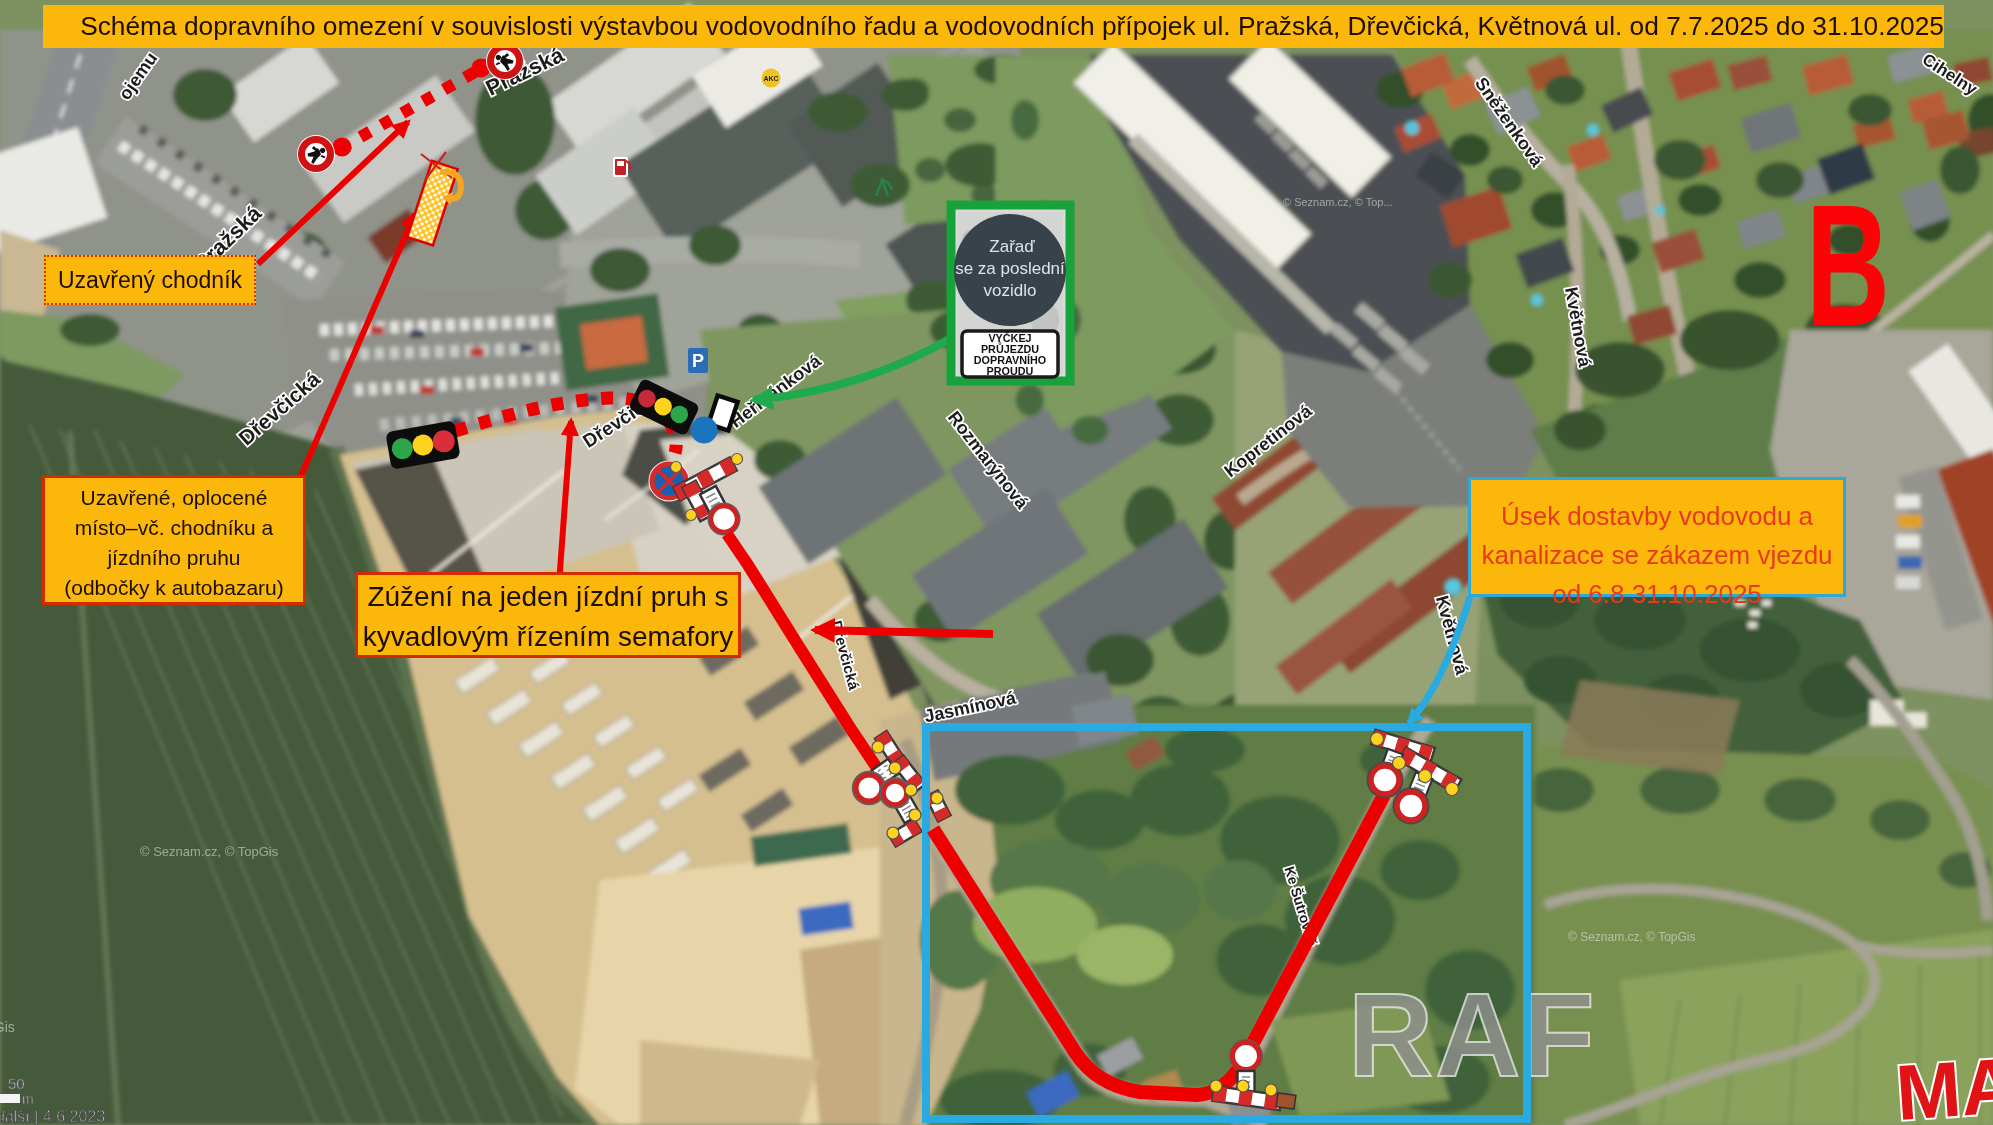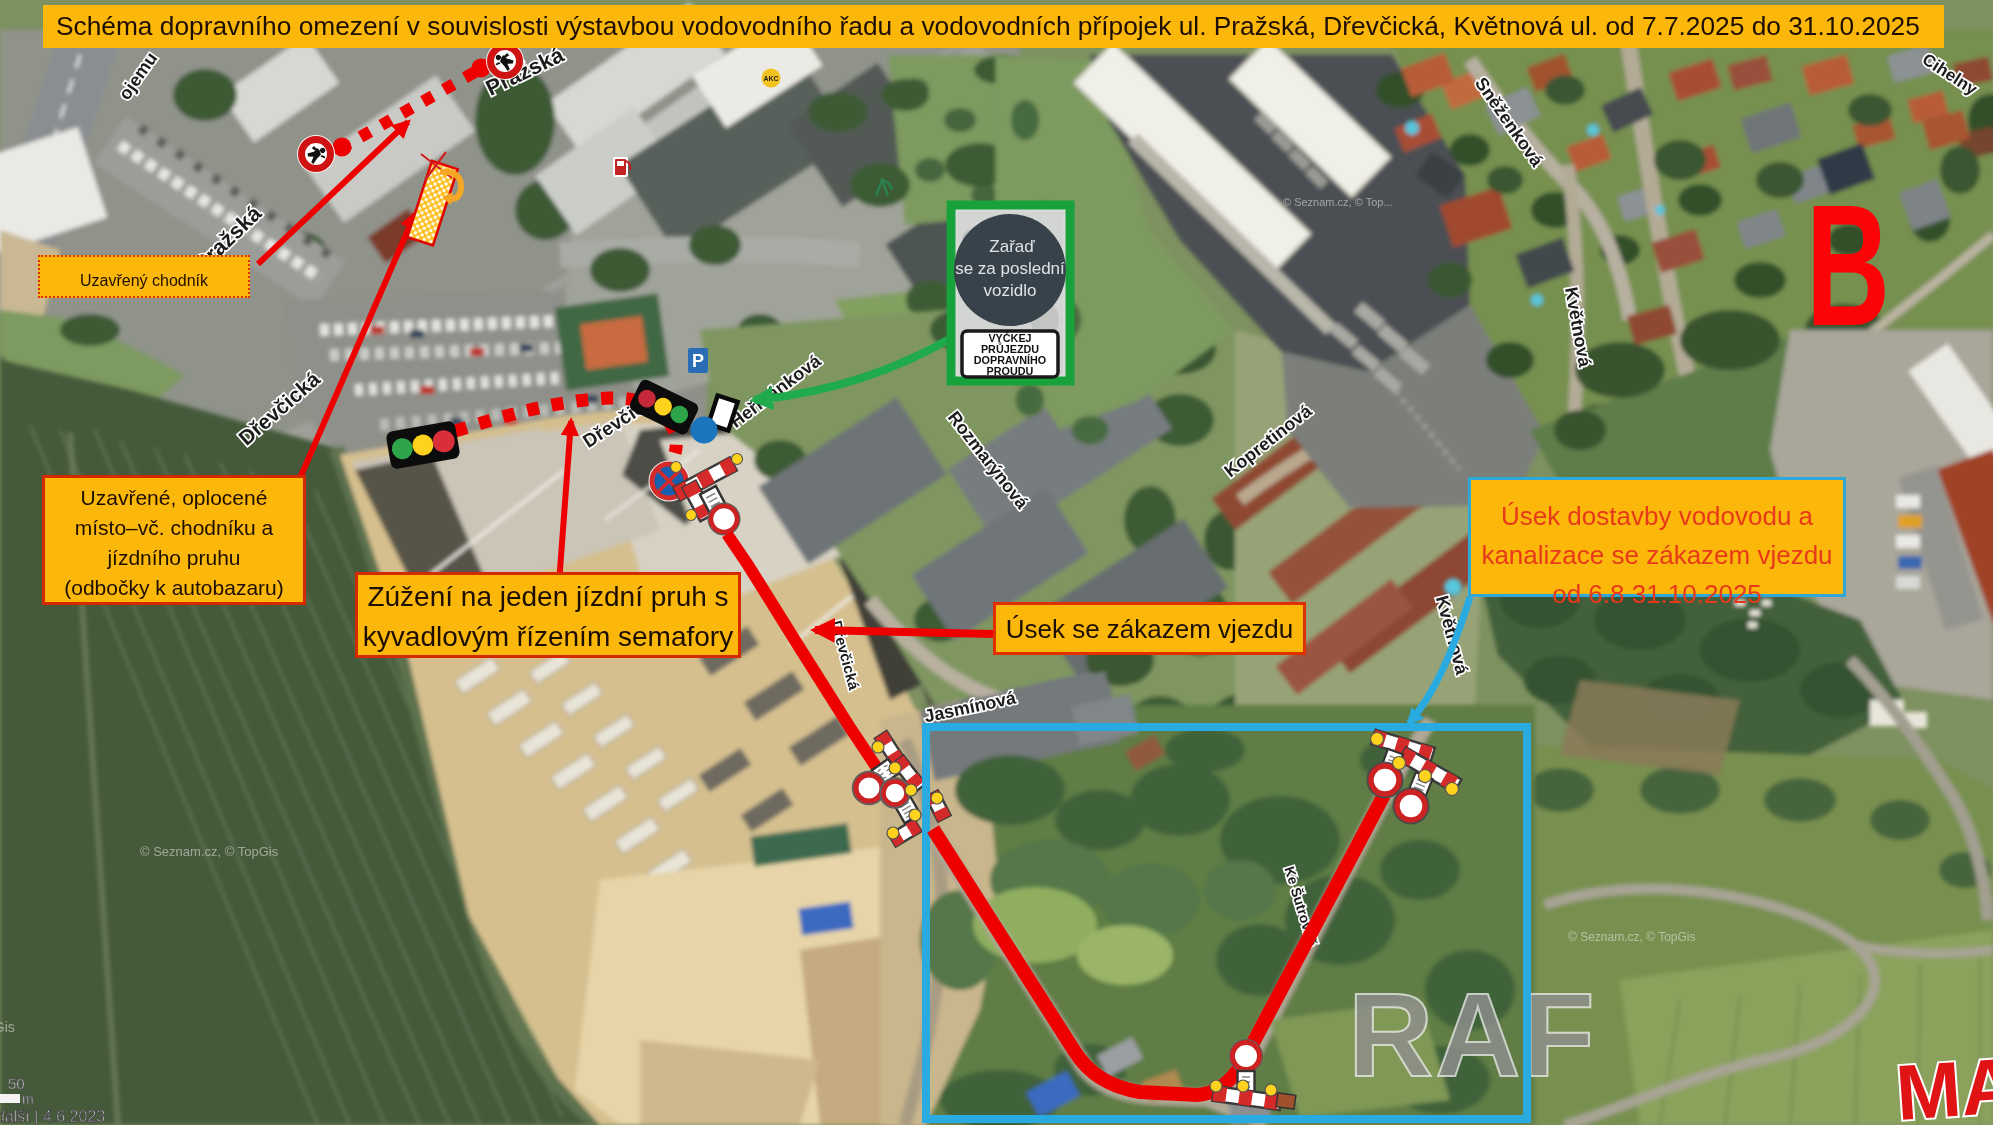--- a/index.html
+++ b/index.html
@@ -787,24 +787,23 @@
 <rect x="962" y="331" width="96" height="46" rx="5" fill="#fff" stroke="#1a1a1a" stroke-width="3.5"></rect>
 <g font-family="Liberation Sans, sans-serif" fill="#111" font-weight="bold" text-anchor="middle">
 <text x="1010" y="342" font-size="10.8">VYČKEJ</text>
 <text x="1010" y="353" font-size="10.8">PRŮJEZDU</text>
 <text x="1010" y="364" font-size="10.8">DOPRAVNÍHO</text>
 <text x="1010" y="375" font-size="10.8">PROUDU</text>
 </g>
 </g>
 </svg>
 
-<div class="box" style="left:43px;top:5px;width:1901px;height:43px;font-size:26.3px;line-height:43px;text-align:left;padding-left:13px;">Schéma dopravního omezení v souvislosti výstavbou vodovodního řadu a vodovodních přípojek ul. Pražská, Dřevčická, Květnová ul. od 7.7.2025 do 31.10.2025</div>
-
-<div class="box" style="left:38px;top:255px;width:212px;height:43px;font-size:16px;line-height:47px;border:2px dotted #e03000;">Uzavřený chodník</div>
+<div class="box" style="left:43px;top:5px;width:1901px;height:43px;font-size:26.3px;line-height:43px;text-align:right;padding-left:13px;">Schéma dopravního omezení v souvislosti výstavbou vodovodního řadu a vodovodních přípojek ul. Pražská, Dřevčická, Květnová ul. od 7.7.2025 do 31.10.2025</div>
+
+<div class="box" style="left:44px;top:255px;width:212px;height:50px;font-size:23px;line-height:47px;border:2px dotted #e03000;">Uzavřený chodník</div>
 
 <div class="box" style="left:42px;top:475px;width:264px;height:130px;font-size:21px;line-height:30px;border:3px solid #d42a00;padding-top:5px;">Uzavřené, oplocené<br>místo–vč. chodníku a<br>jízdního pruhu<br>(odbočky k autobazaru)</div>
 
 <div class="box" style="left:355px;top:572px;width:386px;height:86px;font-size:28px;line-height:40px;border:3px solid #d42a00;padding-top:2px;">Zúžení na jeden jízdní pruh s<br>kyvadlovým řízením semafory</div>
 
-<div class="box" style="left:993px;top:602px;width:313px;height:53px;font-size:26px;line-height:48px;border:3px solid #e03000;">Úsek se zákazem vjezdu</div>
 
 <div class="box" style="left:1468px;top:477px;width:378px;height:120px;font-size:26px;line-height:39px;border:3px solid #2FA8D8;color:#e8391a;padding-top:17px;">Úsek dostavby vodovodu a<br>kanalizace se zákazem vjezdu<br>od 6.8 31.10.2025</div>
 </div>
 
 </body></html>

